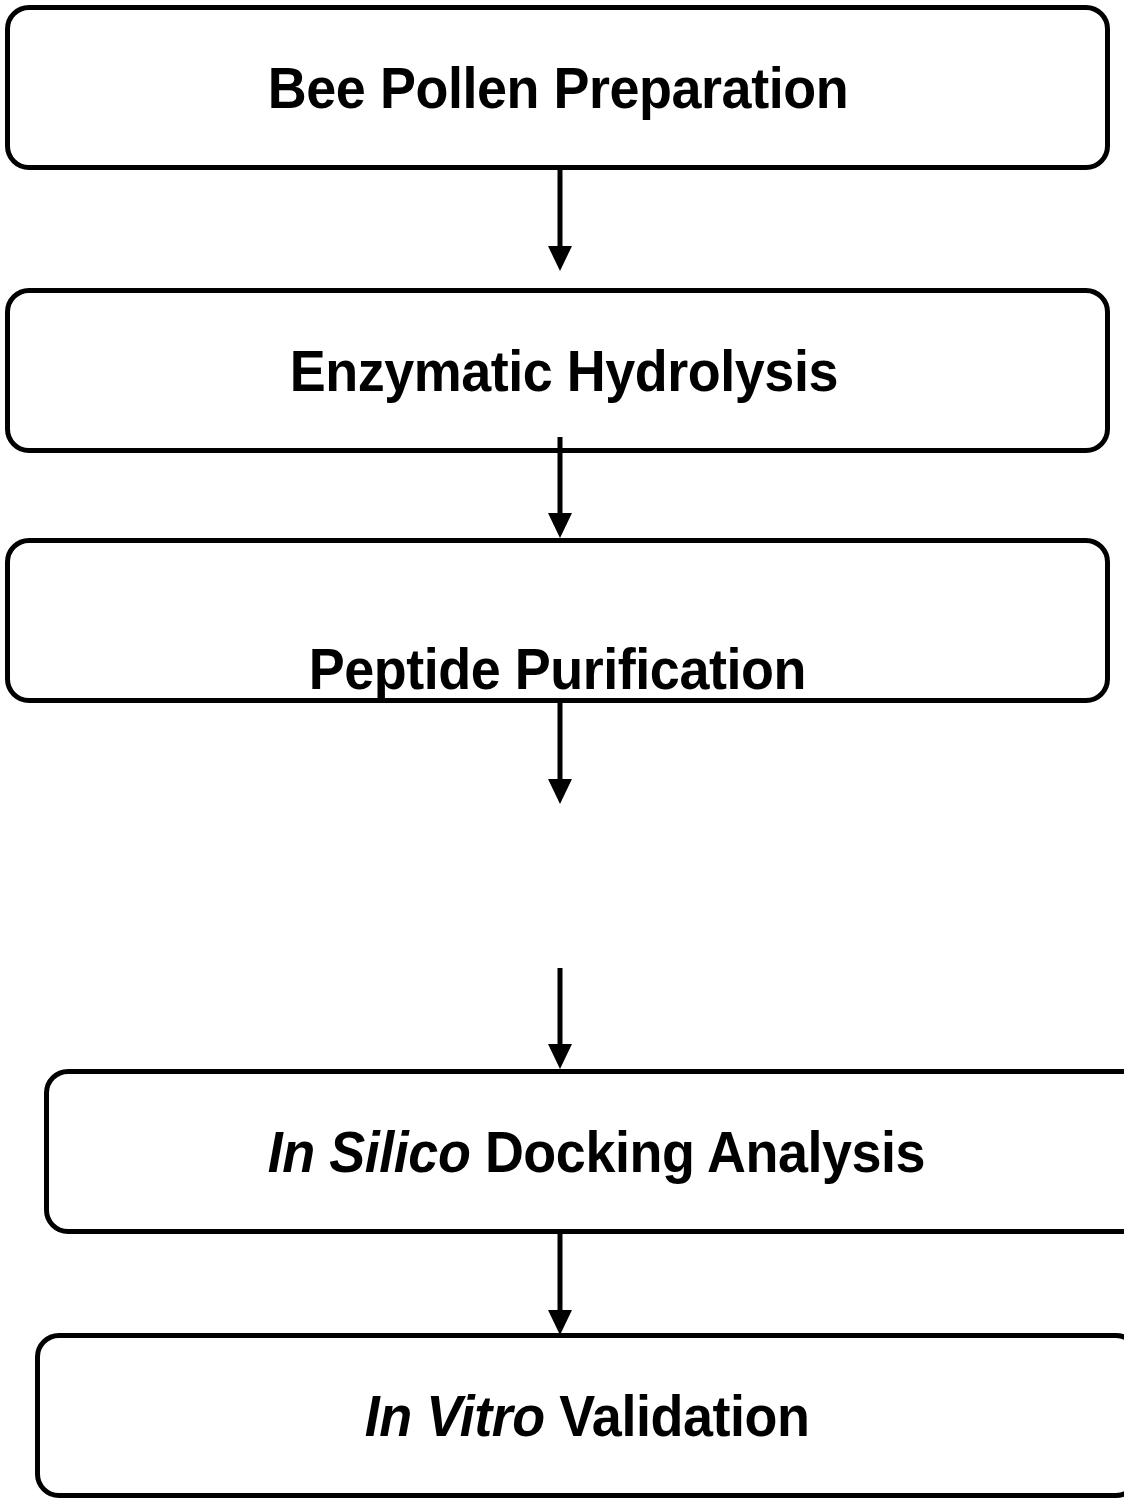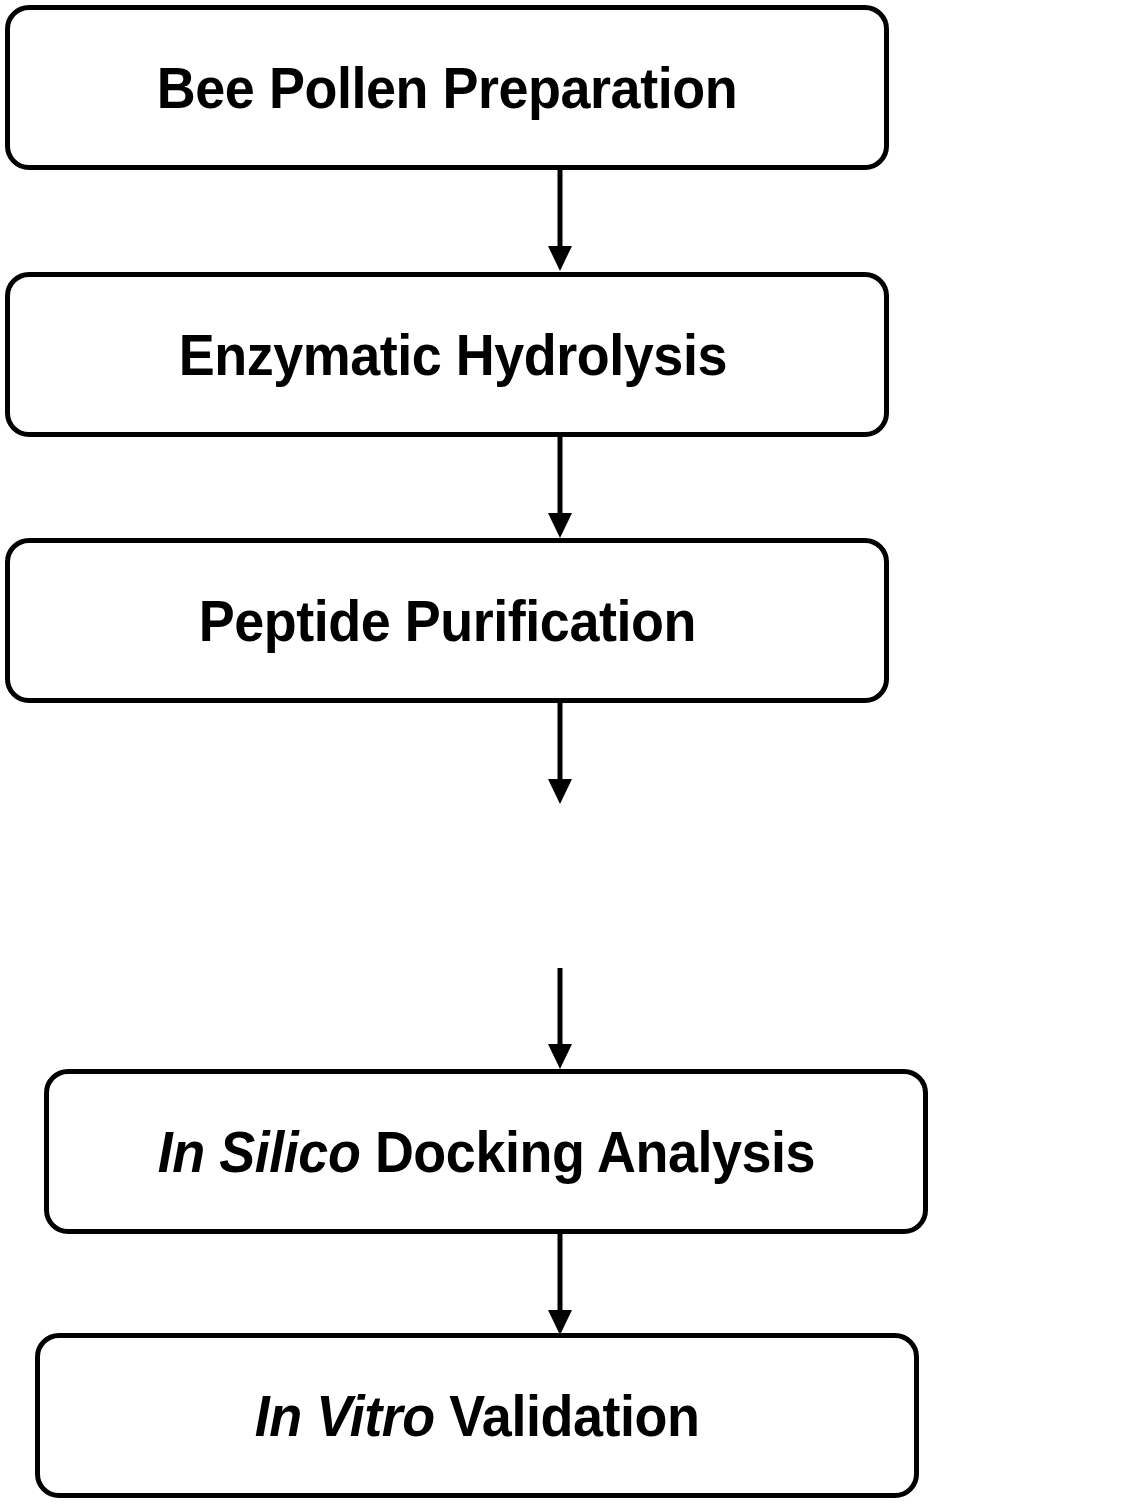--- a/index.html
+++ b/index.html
@@ -13,21 +13,21 @@
   #flowchart-canvas {
     position: relative;
     width: 1124px;
     height: 1507px;
     background: #ffffff;
     overflow: hidden;
   }
   .flow-node {
     position: absolute;
     left: 5px;
-    width: 884px;
+    width: 1105px;
     height: 165px;
     box-sizing: border-box;
     border: 5px solid #000000;
     border-radius: 24px;
     background: #ffffff;
     display: flex;
     align-items: center;
     justify-content: center;
   }
   .node-label {
@@ -67,32 +67,32 @@
     <div class="node-label"><span>Bee Pollen Preparation</span></div>
   </div>
 
   <div class="flow-arrow" style="top:170px;">
     <svg viewBox="0 0 1124 101" xmlns="http://www.w3.org/2000/svg" aria-hidden="true">
       <line x1="560" y1="0" x2="560" y2="82" stroke="#000000" stroke-width="5"></line>
       <polygon points="560,101 548,76 572,76" fill="#000000"></polygon>
     </svg>
   </div>
 
-  <div class="flow-node" style="top:272px;padding-left:12px;">
+  <div class="flow-node" style="top:288px;padding-left:12px;">
     <div class="node-label"><span>Enzymatic Hydrolysis</span></div>
   </div>
 
   <div class="flow-arrow" style="top:437px;">
     <svg viewBox="0 0 1124 101" xmlns="http://www.w3.org/2000/svg" aria-hidden="true">
       <line x1="560" y1="0" x2="560" y2="82" stroke="#000000" stroke-width="5"></line>
       <polygon points="560,101 548,76 572,76" fill="#000000"></polygon>
     </svg>
   </div>
 
-  <div class="flow-node" style="top:538px;">
+  <div class="flow-node" style="top:538px;align-items:flex-end;">
     <div class="node-label"><span>Peptide Purification</span></div>
   </div>
 
   <div class="flow-arrow" style="top:703px;">
     <svg viewBox="0 0 1124 101" xmlns="http://www.w3.org/2000/svg" aria-hidden="true">
       <line x1="560" y1="0" x2="560" y2="82" stroke="#000000" stroke-width="5"></line>
       <polygon points="560,101 548,76 572,76" fill="#000000"></polygon>
     </svg>
   </div>
 

